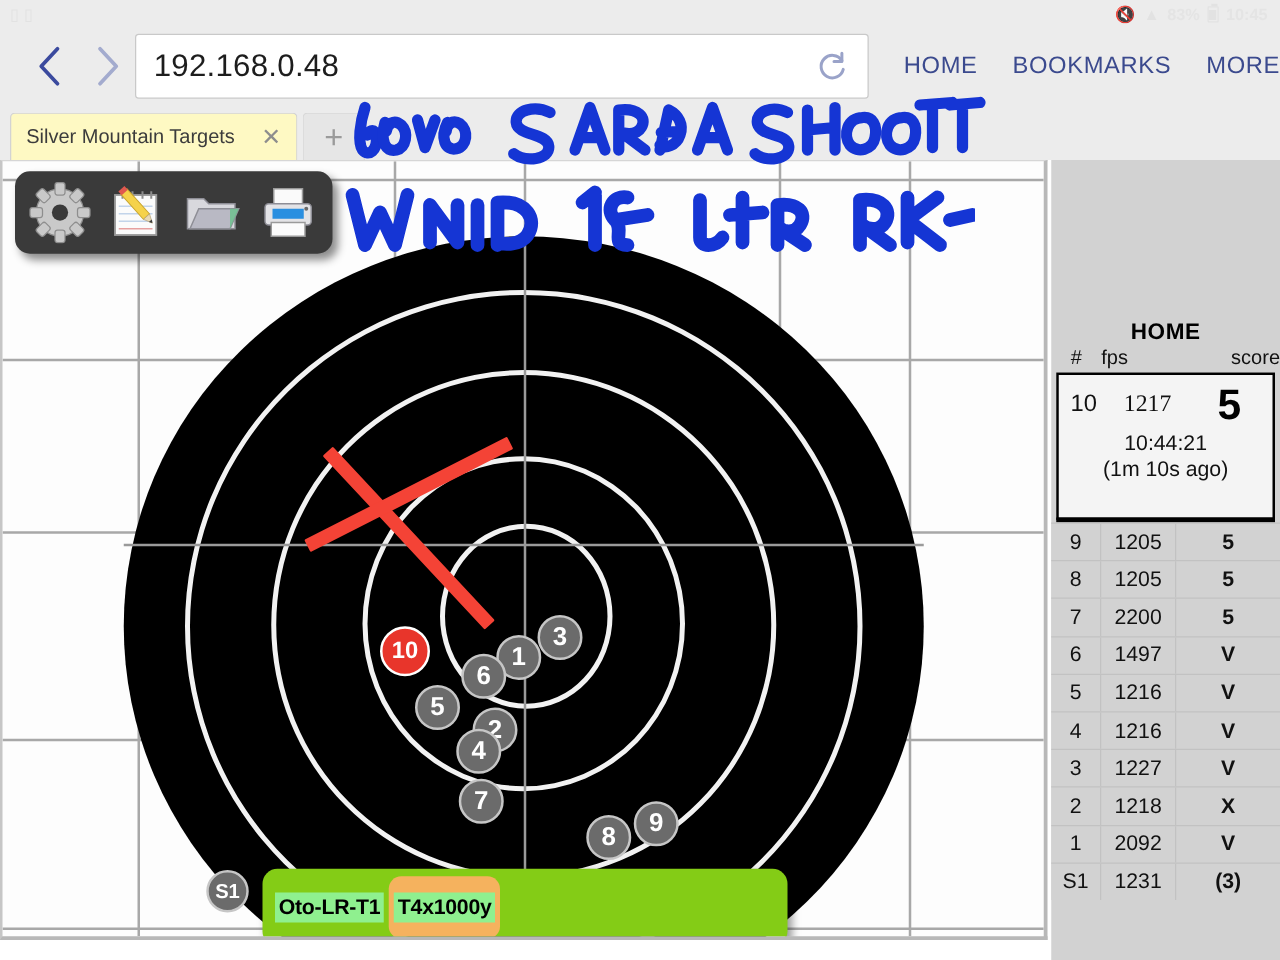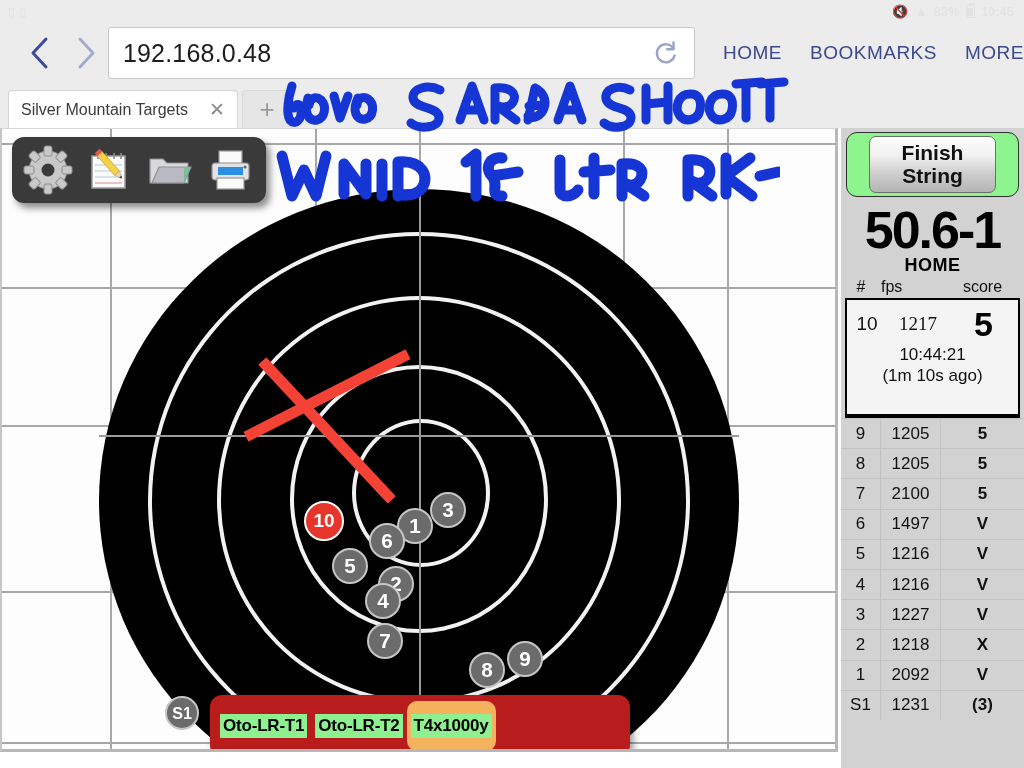--- a/index.html
+++ b/index.html
@@ -41,21 +41,21 @@
   .reload {
     margin-left:auto; width:28px; height:28px; position:relative;
   }
   .reload svg { display:block; }
   .menu { margin-left:28px; display:flex; align-items:center; gap:28px; }
   .menuitem { font-size:19px; color:#3b4a8e; font-weight:normal; letter-spacing:0.5px; }
 
   .tabrow { position:absolute; left:0; top:62px; width:1024px; height:44px; }
   .tab {
     position:absolute; left:8px; top:6px; width:230px; height:38px;
-    background:#ffffff; border:1px solid #d3d3d3; border-bottom:none;
+    background:#fef9c3; border:1px solid #d3d3d3; border-bottom:none;
     border-top-left-radius:4px; border-top-right-radius:4px;
     display:flex; align-items:center; padding:0 12px;
   }
   .tabtitle { font-size:16px; color:#3c3c3c; white-space:nowrap; overflow:hidden; }
   .tabclose { margin-left:auto; font-size:19px; color:#8d8d8d; font-weight:300; }
   .newtab {
     position:absolute; left:242px; top:6px; width:50px; height:38px;
     background:#e6e6e6; border:1px solid #d8d8d8; border-bottom:none;
     border-top-left-radius:4px; border-top-right-radius:4px;
     display:flex; align-items:center; justify-content:center;
@@ -103,21 +103,21 @@
     position:absolute; left:10px; top:8px; width:254px; height:66px;
     background:#3a3a3a; border-radius:12px;
     box-shadow:4px 5px 7px rgba(0,0,0,0.45);
     display:flex; align-items:center; justify-content:space-around; padding:0 6px;
   }
   .tbicon { width:52px; height:50px; position:relative; }
 
   
   .targetbar {
     position:absolute; left:208px; top:566px; width:420px; height:62px;
-    background:#b91c1c; border-radius:12px; box-shadow:3px 4px 7px rgba(0,0,0,0.4);
+    background:#84cc16; border-radius:12px; box-shadow:3px 4px 7px rgba(0,0,0,0.4);
     display:flex; align-items:center; padding:0 6px; gap:0px;
   }
   .tgtbtn {
     height:50px; display:flex; align-items:center; justify-content:center;
     padding:0 4px; border-radius:10px;
   }
   .tgtbtn.selected { background:#f5b25e; }
   .tgtlabel {
     background:#8ff08f; color:#000; font-weight:bold; font-size:17px;
     padding:2px 3px; white-space:nowrap; letter-spacing:-0.2px;
@@ -152,21 +152,21 @@
   .finallbl {
     position:absolute; left:0; top:127px; width:183px; text-align:center;
     font-size:18px; font-weight:bold; color:#000; letter-spacing:0.5px;
   }
   .colhdr {
     position:absolute; left:0; top:148px; width:183px; height:22px;
     display:flex; align-items:center; font-size:16px; color:#111;
   }
   .colhdr .c1 { width:40px; text-align:center; }
   .colhdr .c2 { width:60px; }
-  .colhdr .c3 { width:83px; text-align:center; }
+  .colhdr .c3 { width:83px; text-align:right; }
 
   .currentbox {
     position:absolute; left:4px; top:170px; width:175px; height:118px;
     background:#f4f4f4; border:2px solid #000;
   }
   .cb-row1 { display:flex; align-items:center; height:44px; padding-top:4px; }
   .cb-num { width:40px; text-align:center; font-size:19px; color:#111; }
   .cb-fps { width:62px; text-align:center; font-size:19px; color:#111;font-family:Liberation Serif, serif; }
   .cb-score { flex:1; text-align:center; font-size:34px; font-weight:bold; color:#000; }
   .cb-time { text-align:center; font-size:17px; color:#111; line-height:1.25; }
@@ -368,39 +368,29 @@
           <rect x="13" y="33" width="27" height="11" fill="#fbfbfb" stroke="#9a9a9a" stroke-width="1.2"></rect>
           <circle cx="41" cy="22" r="1.6" fill="#6a6a6a"></circle>
         </svg>
       </div>
     </div>
 
     <div class="targetbar">
       <div class="tgtbtn">
         <span class="tgtlabel">Oto-LR-T1</span>
       </div>
-      <div class="tgtbtn">
-        <span class="tgtlabel">Oto-LR-T2</span>
-      </div>
       <div class="tgtbtn selected">
         <span class="tgtlabel">T4x1000y</span>
       </div>
     </div>
   </div>
 
   <div class="scorepane">
 
-    <div class="finishwrap">
-      <div class="finishbtn">
-        <span>Finish</span>
-        <span>String</span>
-      </div>
-    </div>
-
-    <div class="bigscore">50.6-1</div>
+
     <div class="finallbl">HOME</div>
 
     <div class="colhdr">
       <div class="c1">#</div>
       <div class="c2">fps</div>
       <div class="c3">score</div>
     </div>
 
     <div class="currentbox">
       <div class="cb-row1">
@@ -421,21 +411,21 @@
           <div class="c2">1205</div>
           <div class="c3">5</div>
         </div>
         <div class="srow">
           <div class="c1">8</div>
           <div class="c2">1205</div>
           <div class="c3">5</div>
         </div>
         <div class="srow">
           <div class="c1">7</div>
-          <div class="c2">2100</div>
+          <div class="c2">2200</div>
           <div class="c3">5</div>
         </div>
         <div class="srow">
           <div class="c1">6</div>
           <div class="c2">1497</div>
           <div class="c3">V</div>
         </div>
         <div class="srow">
           <div class="c1">5</div>
           <div class="c2">1216</div>

